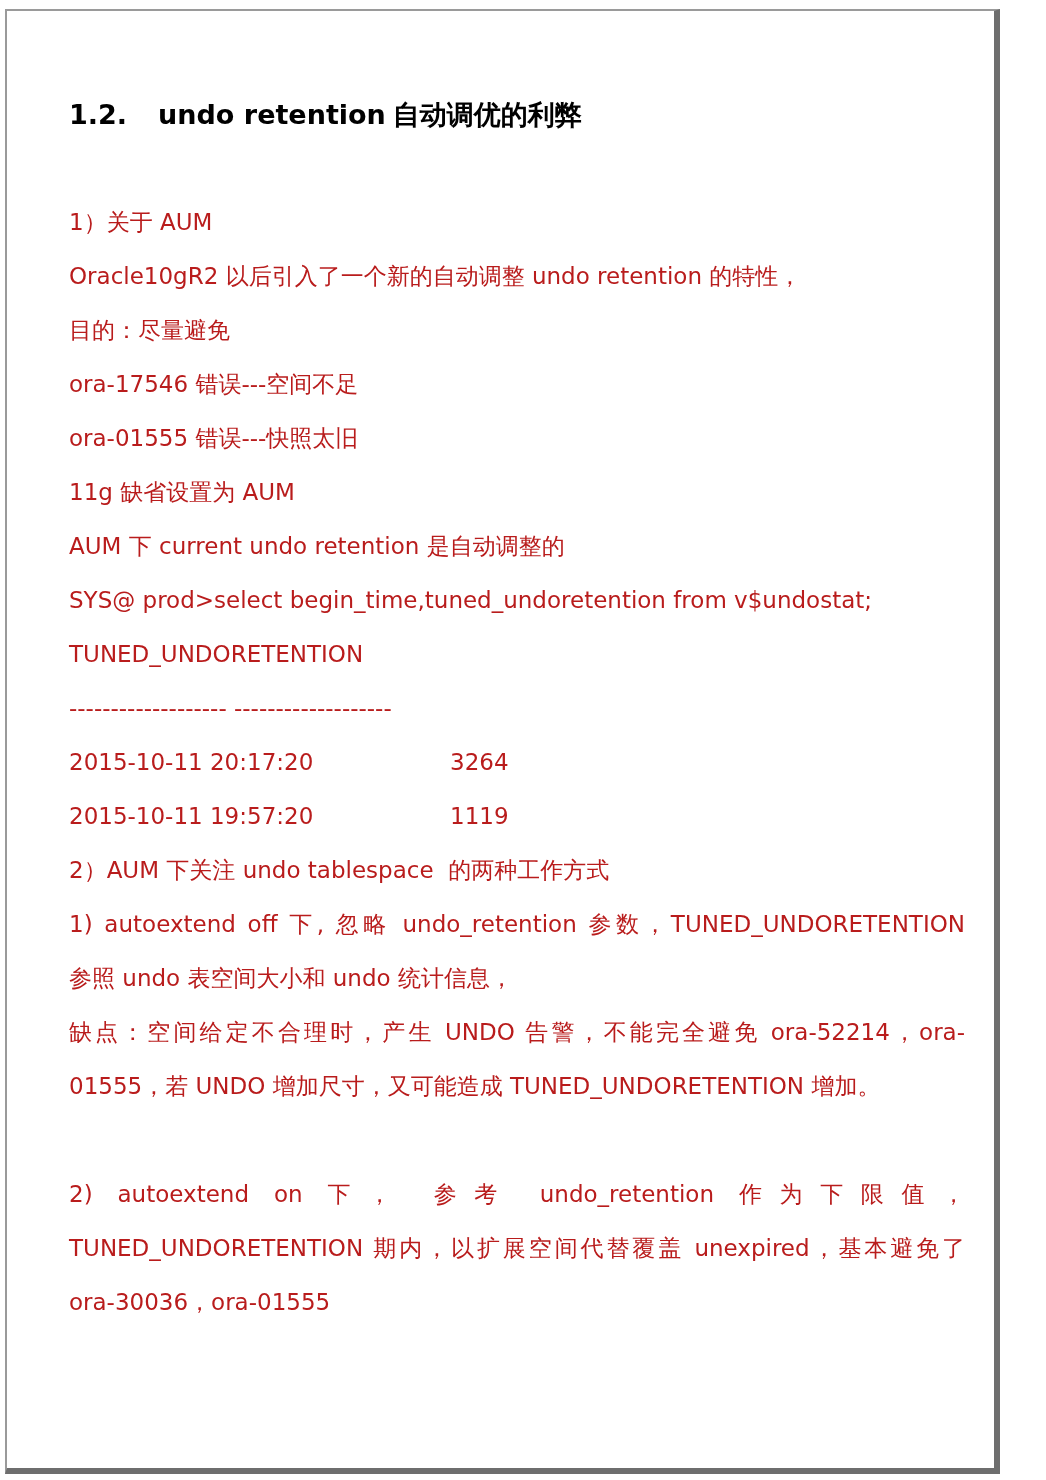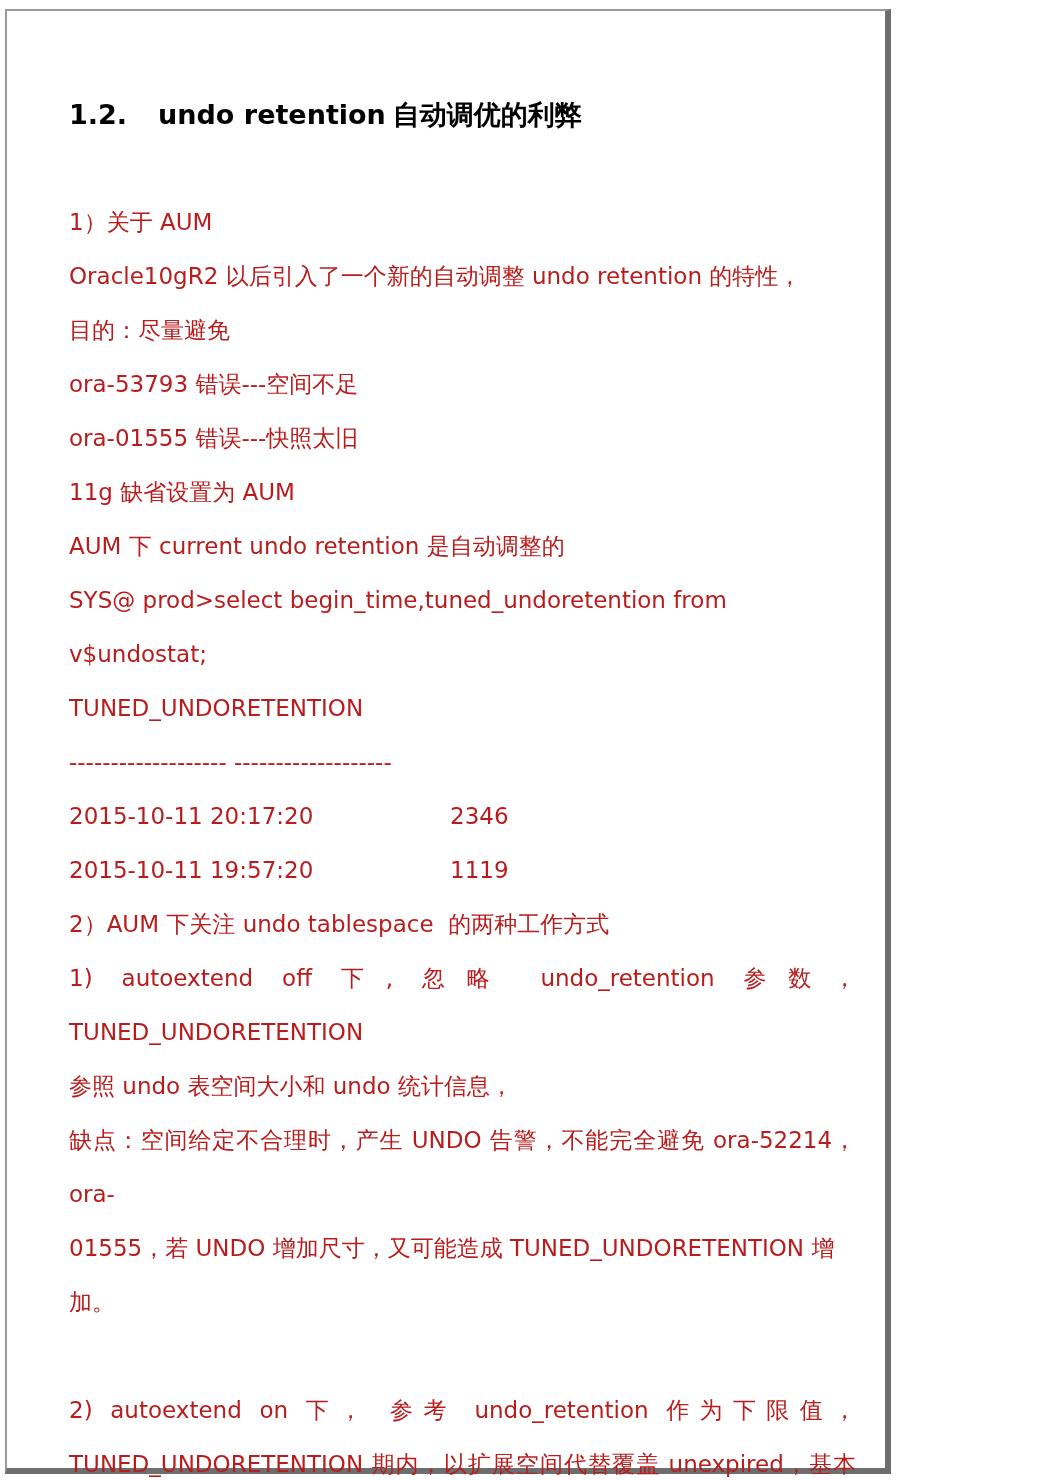--- a/index.html
+++ b/index.html
@@ -7,21 +7,21 @@
     padding: 0;
     background: #ffffff;
     width: 1046px;
     height: 1480px;
     overflow: hidden;
     font-family: "DejaVu Sans", "Liberation Sans", sans-serif;
   }
   .page {
     box-sizing: border-box;
     margin: 9px 3px 6px 5px;
-    width: 886px;
+    width: 995px;
     height: 1465px;
     background: #ffffff;
     border-top: 2px solid #9a9a9a;
     border-left: 2px solid #9a9a9a;
     border-right: 6px solid #6e6e6e;
     border-bottom: 6px solid #6e6e6e;
   }
   .content {
     box-sizing: border-box;
     width: 100%;
@@ -59,35 +59,35 @@
 <div class="page">
   <div class="content">
 
     <h1 class="heading">
       <span class="num">1.2.</span><span>undo retention</span><span class="zh">自动调优的利弊</span>
     </h1>
 
     <div class="line">1）关于 AUM</div>
     <div class="line">Oracle10gR2 以后引入了一个新的自动调整 undo retention 的特性，</div>
     <div class="line">目的：尽量避免</div>
-    <div class="line">ora-53793 错误---空间不足</div>
+    <div class="line">ora-17546 错误---空间不足</div>
     <div class="line">ora-01555 错误---快照太旧</div>
     <div class="line">11g 缺省设置为 AUM</div>
     <div class="line">AUM 下 current undo retention 是自动调整的</div>
     <div class="line">SYS@ prod&gt;select begin_time,tuned_undoretention from v$undostat;</div>
 
     <div class="line row">
       <span>TUNED_UNDORETENTION</span>
     </div>
 
     <div class="line">------------------- -------------------</div>
 
     <div class="line row">
       <span class="dat-col1">2015-10-11 20:17:20</span>
-      <span>2346</span>
+      <span>3264</span>
     </div>
     <div class="line row">
       <span class="dat-col1">2015-10-11 19:57:20</span>
       <span>1119</span>
     </div>
 
     <div class="line">2）AUM 下关注 undo tablespace&nbsp; 的两种工作方式</div>
     <div class="line stretch">1) autoextend off 下, 忽略 undo_retention 参数，TUNED_UNDORETENTION</div>
     <div class="line">参照 undo 表空间大小和 undo 统计信息，</div>
     <div class="line stretch">缺点：空间给定不合理时，产生 UNDO 告警，不能完全避免 ora-52214，ora-</div>

